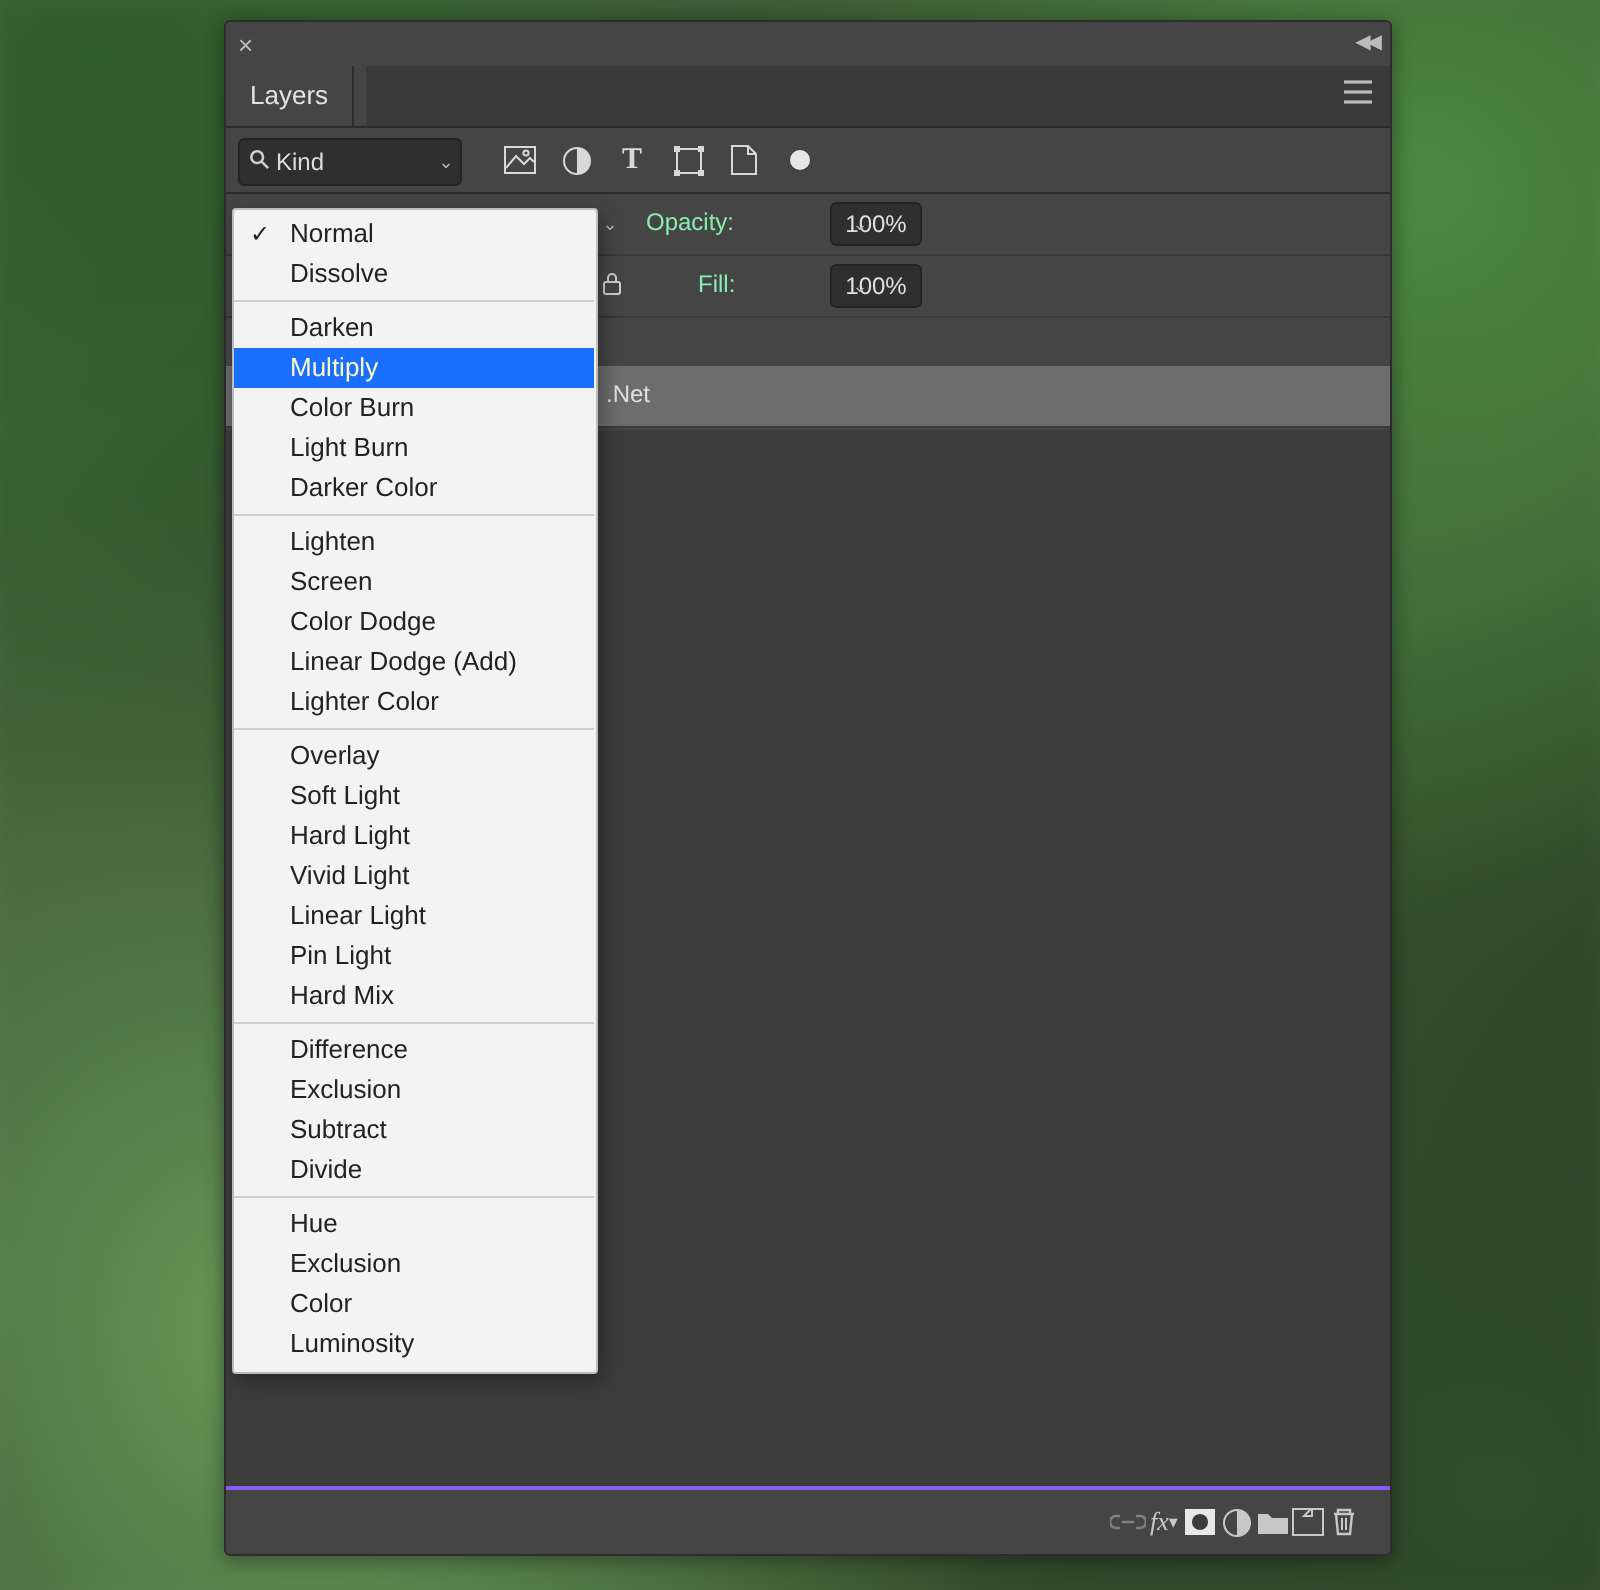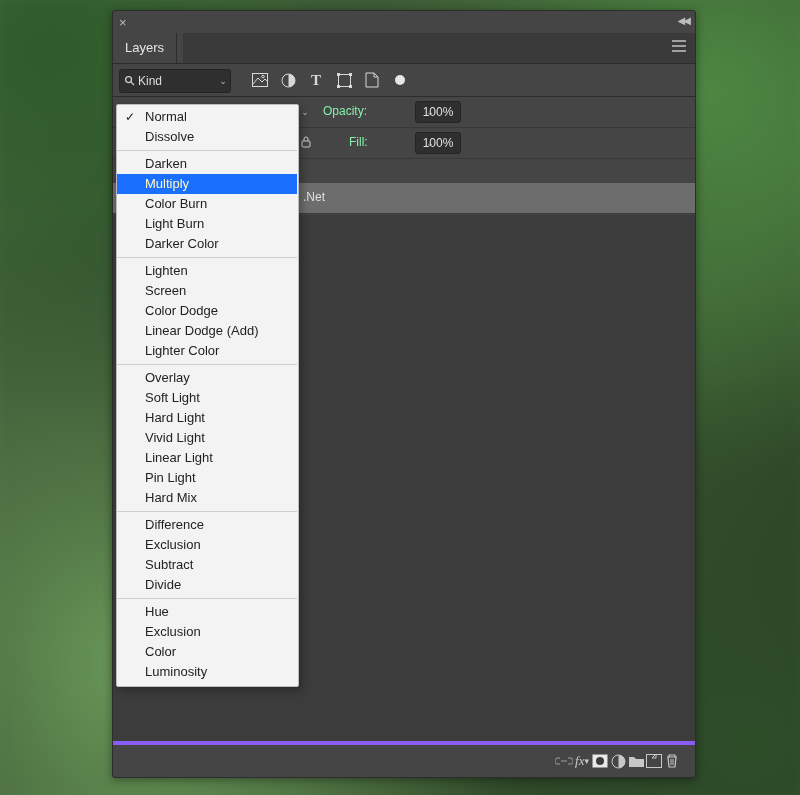--- a/index.html
+++ b/index.html
@@ -38,21 +38,21 @@
   .chev-small{position:absolute;width:16px;height:20px;display:flex;align-items:center;justify-content:center;color:#bcbcbc;font-size:9px;}
   .lock-mini{width:14px;height:14px;}
   
   .layer-row{height:30px;position:relative;color:#e0e0e0;font-size:12px;border-bottom:1px solid #3a3a3a;margin-top:28px;}
   .layer-row.sel{background:#6d6d6d;}
   .layer-row .txt{position:absolute;left:190px;top:7px;right:30px;overflow:hidden;white-space:nowrap;}
   .layer-row .rlock{position:absolute;right:14px;top:6px;}
   
   .empty{position:absolute;left:0;right:0;background:#3c3c3c;}
   
-  .footer{position:absolute;left:0;right:0;bottom:0;height:32px;border-top:4px solid #8b5cf6;display:flex;align-items:center;justify-content:flex-end;padding-right:14px;text-align:center;}
+  .footer{position:absolute;left:0;right:0;bottom:0;height:32px;border-top:2px solid #8b5cf6;display:flex;align-items:center;justify-content:flex-end;padding-right:14px;text-align:center;}
   .footer .fi{width:18px;height:18px;display:flex;align-items:center;justify-content:center;color:#c8c8c8;}
   
   .menu{position:absolute;left:116px;top:104px;width:180px;background:#f3f3f3;border:1px solid #bcbcbc;border-radius:2px;box-shadow:2px 3px 10px rgba(0,0,0,.35);font-size:13px;color:#222;padding:2px 1px 4px 0;}
   .menu .sep{height:1px;background:#cfcfcf;margin:3px 0;}
   .menu .item{height:20px;line-height:20px;padding-left:28px;position:relative;cursor:default;}
   .menu .item.check::before{content:"✓";position:absolute;left:8px;top:0;font-size:12px;}
   .menu .item.sel{background:#1a6fff;color:#fef9c3;}
 </style>
 </head>
 <body>

